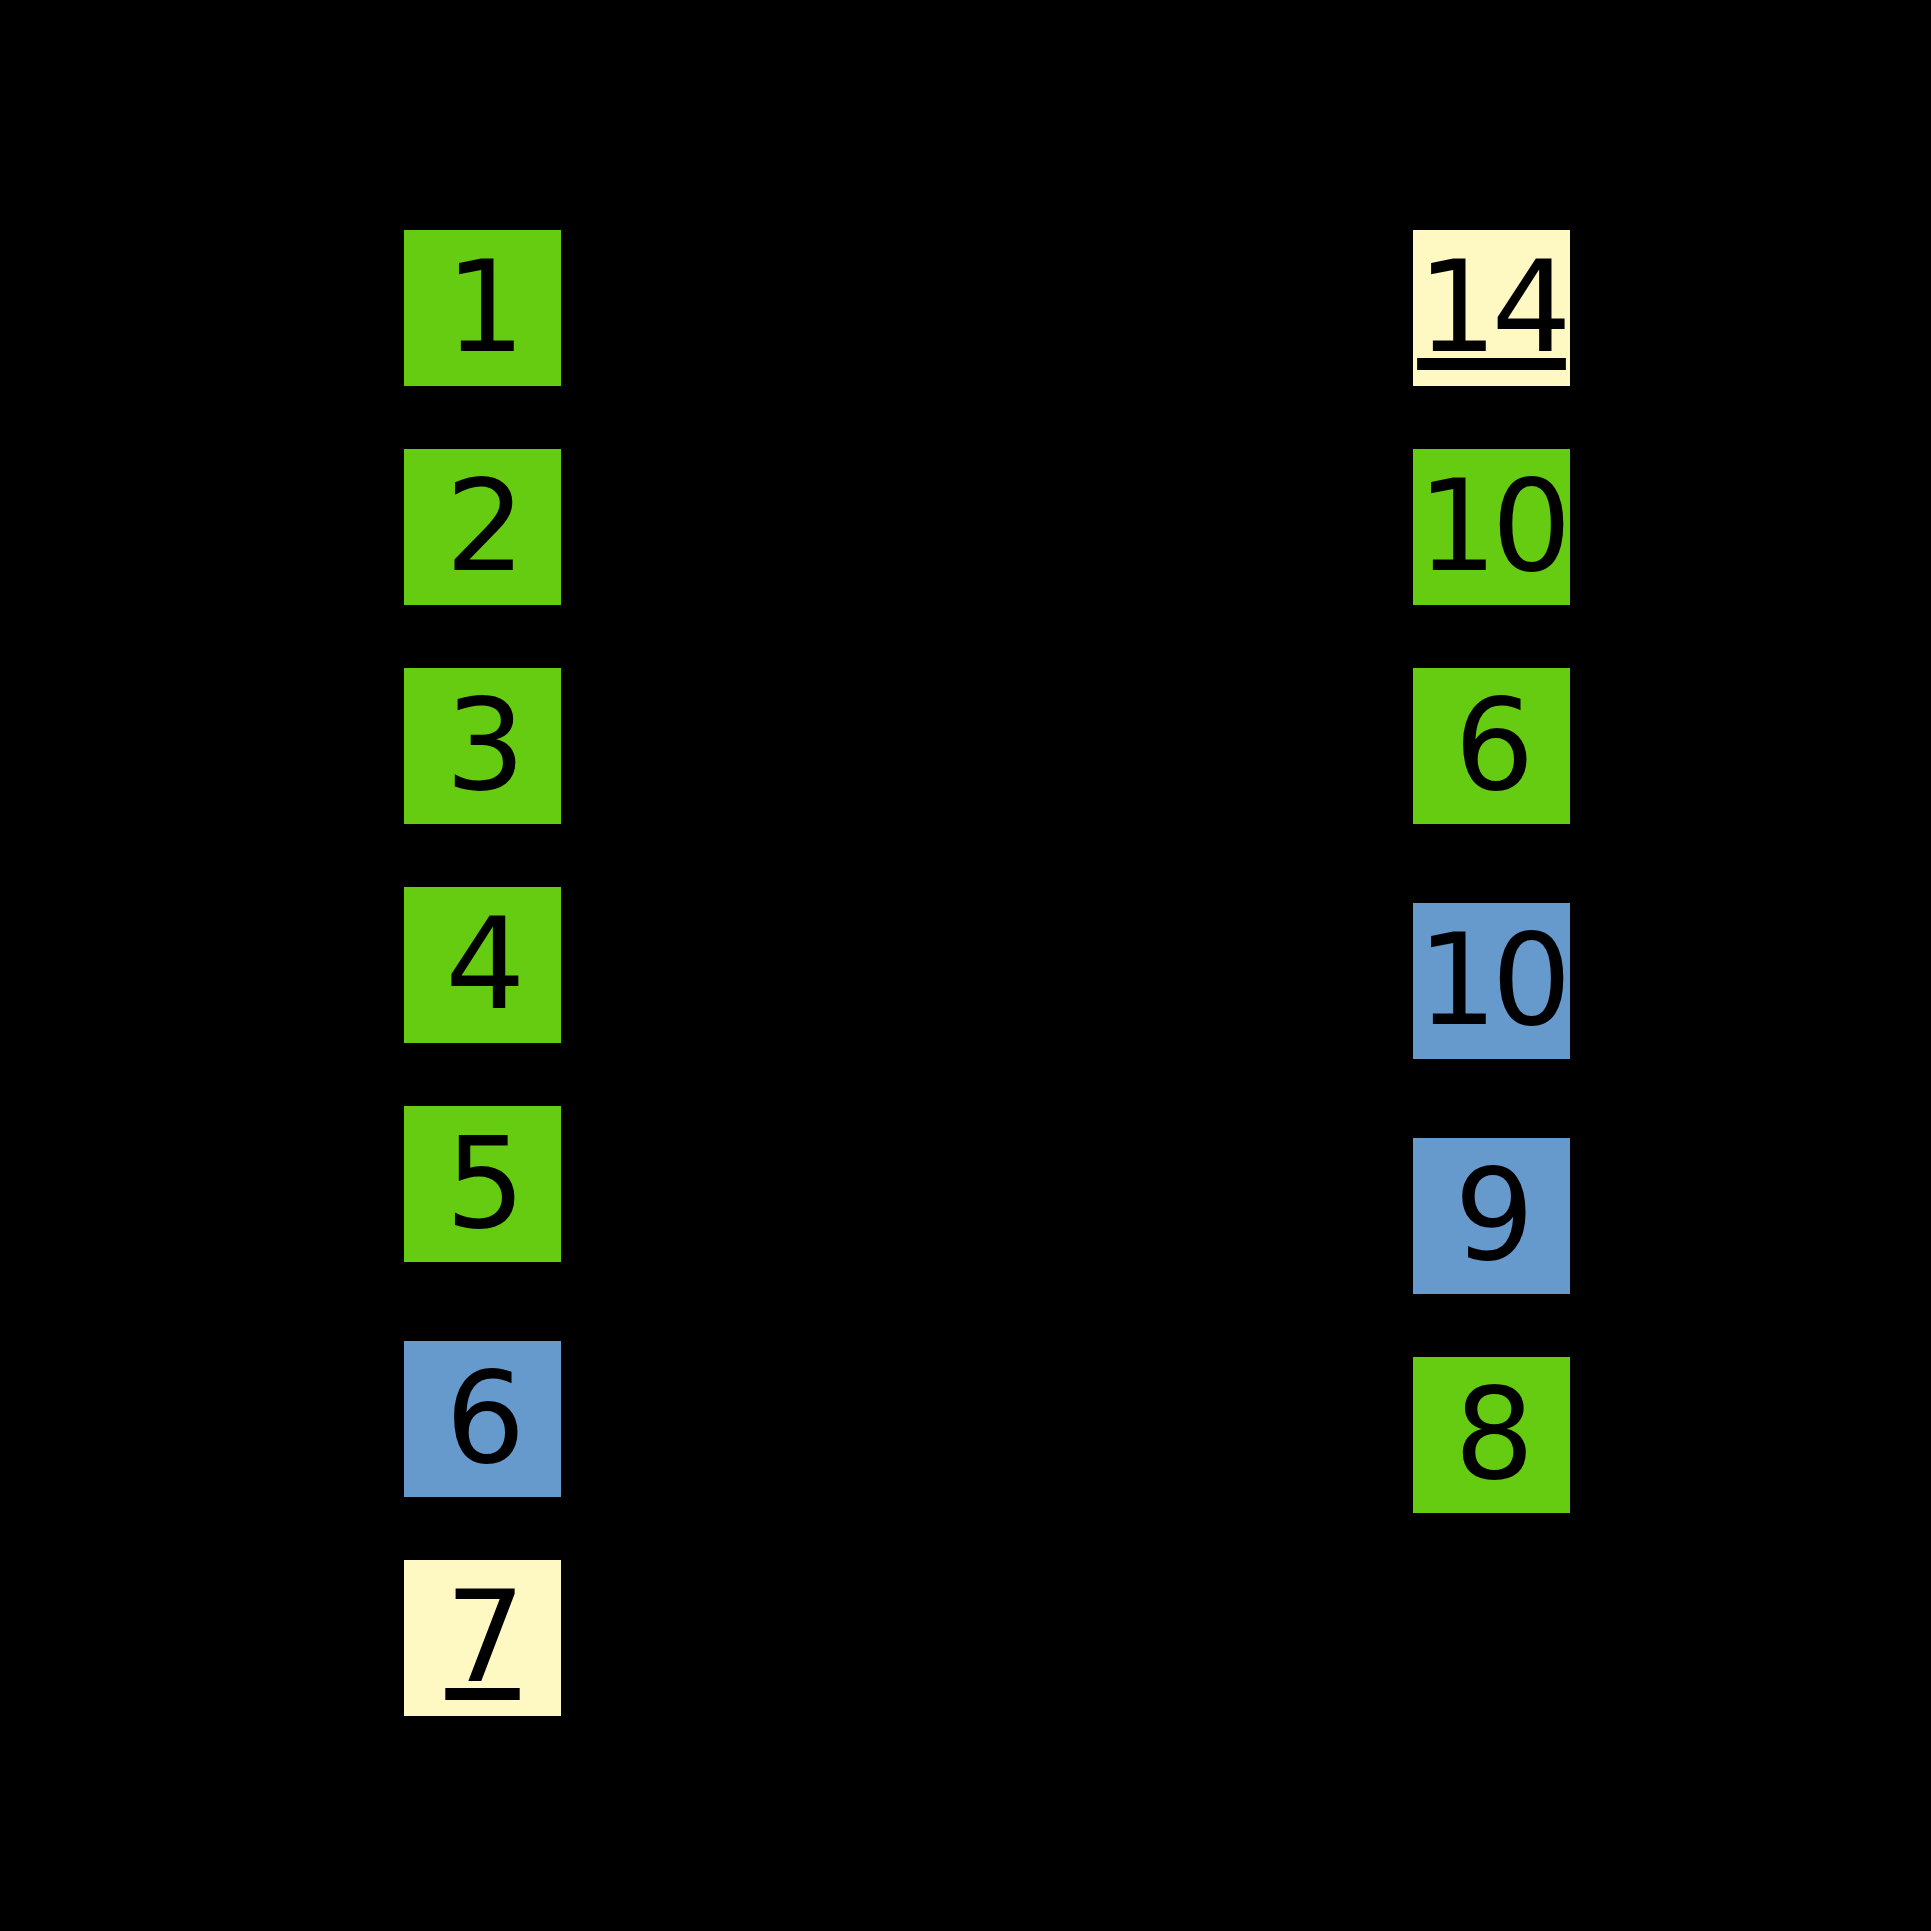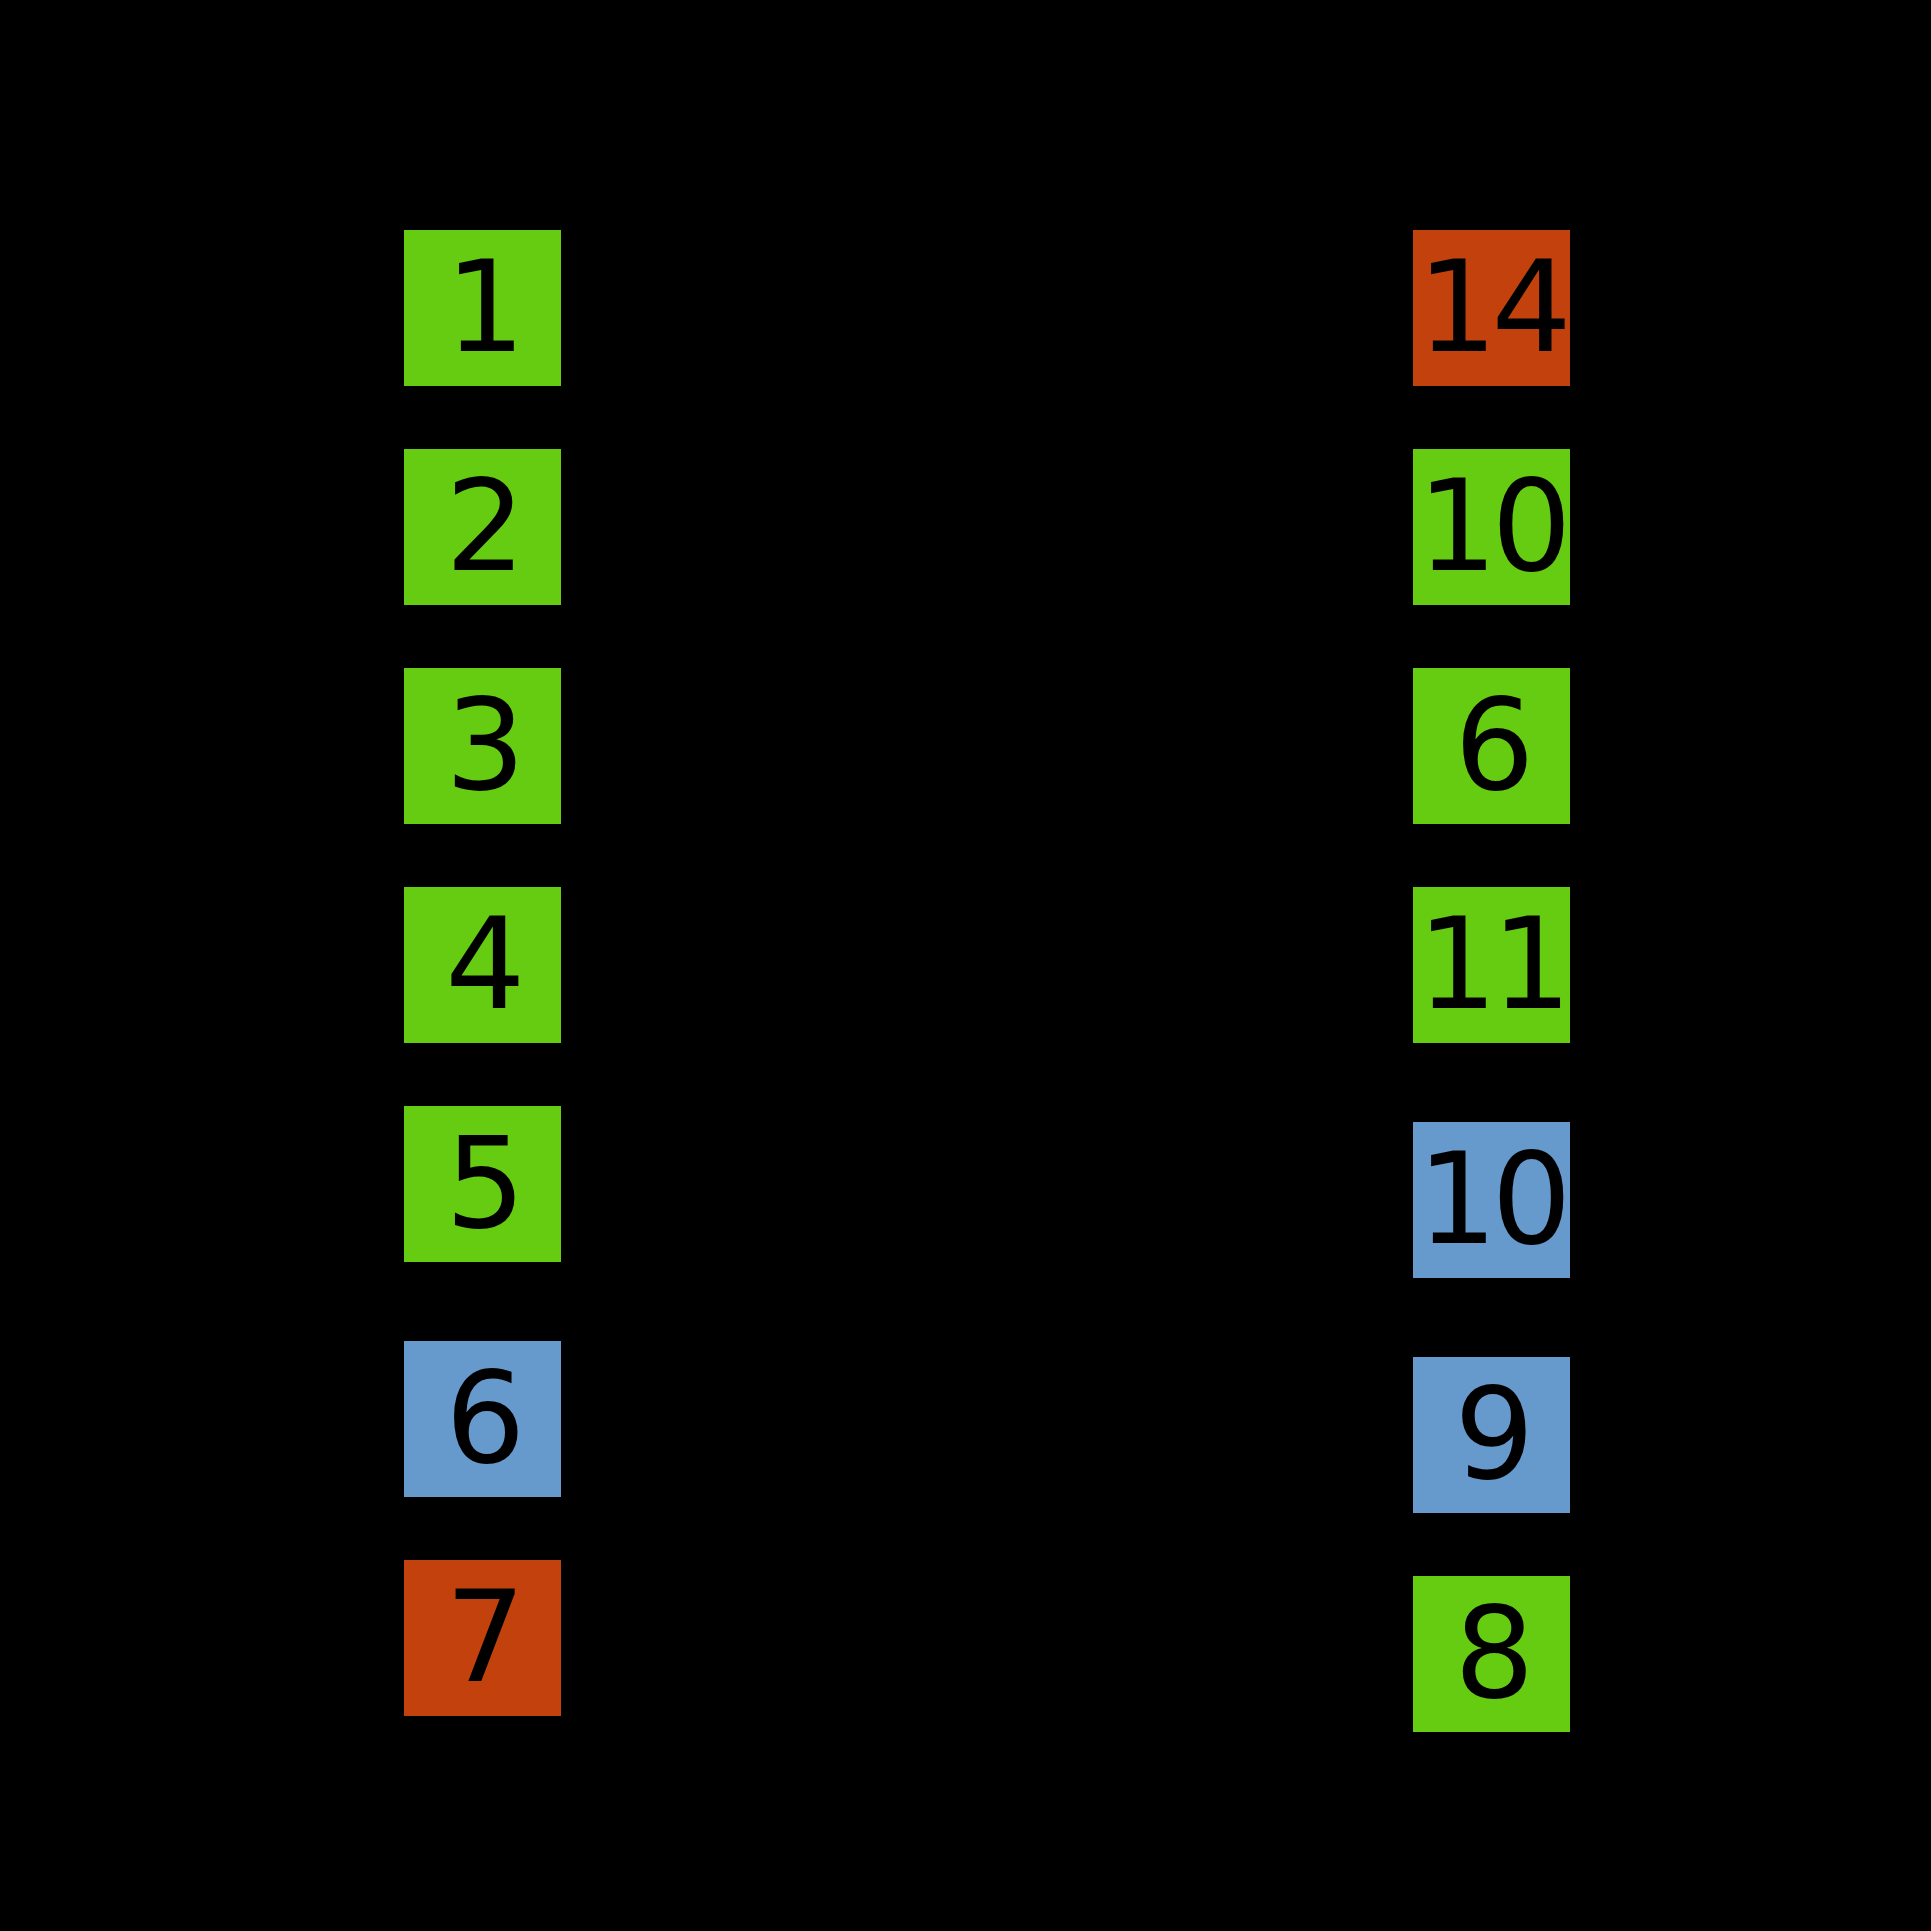--- a/index.html
+++ b/index.html
@@ -33,21 +33,21 @@
     box-sizing: border-box;
   }
   .pin-number {
     font-size: 126px;
     line-height: 1;
     color: #000000;
     letter-spacing: -5.8px;
   }
   .pin[data-color="green"] { background: #66CC11; }
   .pin[data-color="blue"]  { background: #6699CC; margin-top: 16px; }
-  .pin[data-color="red"]   { background: #c2410c; }
+  .pin[data-color="red"]   { background: #fef9c3; text-decoration: underline; }
 </style>
 </head>
 <body>
 
 <div class="canvas">
 
   <div class="pin-column left">
     <div class="pin" data-color="green">
       <span class="pin-number">1</span>
     </div>
@@ -74,23 +74,20 @@
   <div class="pin-column right">
     <div class="pin" data-color="red">
       <span class="pin-number">14</span>
     </div>
     <div class="pin" data-color="green">
       <span class="pin-number">10</span>
     </div>
     <div class="pin" data-color="green">
       <span class="pin-number">6</span>
     </div>
-    <div class="pin" data-color="green">
-      <span class="pin-number">11</span>
-    </div>
     <div class="pin" data-color="blue">
       <span class="pin-number">10</span>
     </div>
     <div class="pin" data-color="blue">
       <span class="pin-number">9</span>
     </div>
     <div class="pin" data-color="green">
       <span class="pin-number">8</span>
     </div>
   </div>

